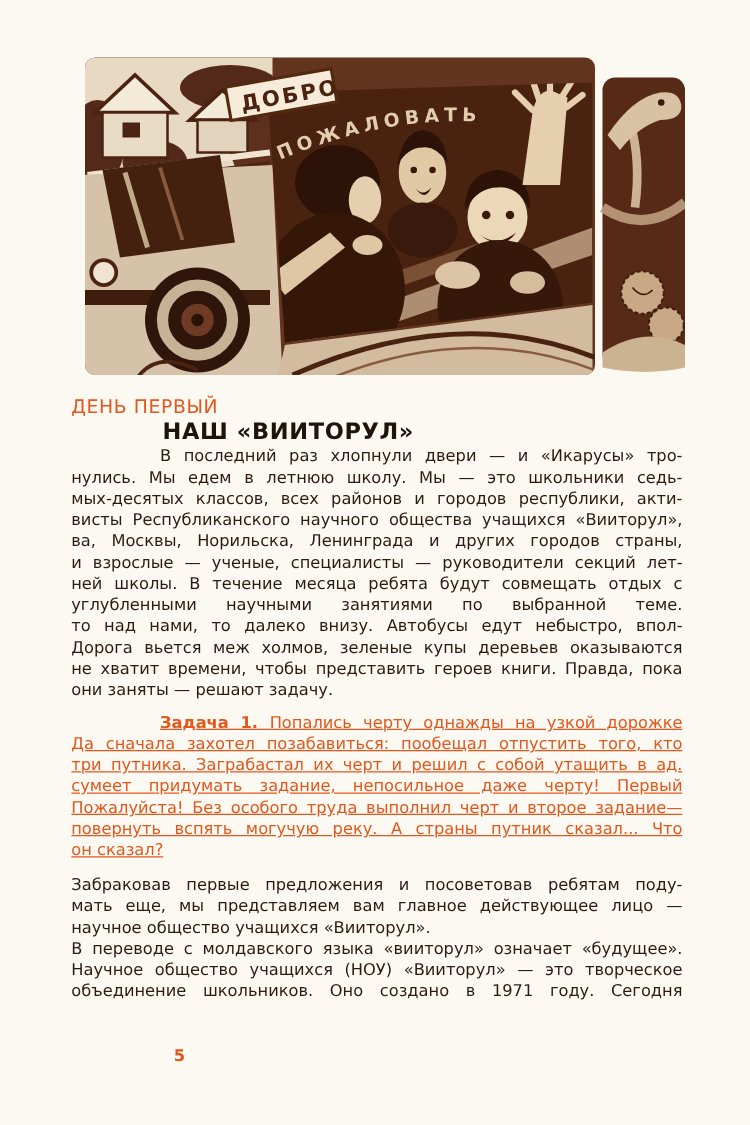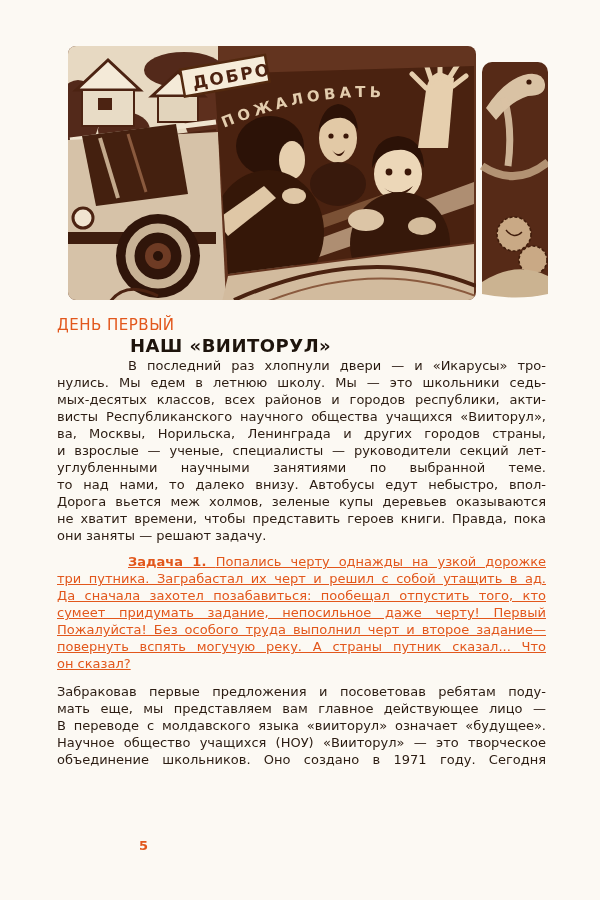--- a/index.html
+++ b/index.html
@@ -173,40 +173,42 @@
   <h1 class="title">НАШ «ВИИТОРУЛ»</h1>
 
   <div class="text-block">
       <div class="para body">
         <div class="line indent">В последний раз хлопнули двери — и «Икарусы» тро-</div>
         <div class="line">нулись. Мы едем в летнюю школу. Мы — это школьники седь-</div>
         <div class="line">мых-десятых классов, всех районов и городов республики, акти-</div>
         <div class="line">висты Республиканского научного общества учащихся «Вииторул»,</div>
         <div class="line">ва, Москвы, Норильска, Ленинграда и других городов страны,</div>
         <div class="line">и взрослые — ученые, специалисты — руководители секций лет-</div>
+        <div class="line">ней школы. В течение месяца ребята будут совмещать отдых с</div>
         <div class="line">углубленными научными занятиями по выбранной теме.</div>
       </div>
       <div class="para body">
         <div class="line">то над нами, то далеко внизу. Автобусы едут небыстро, впол-</div>
         <div class="line">Дорога вьется меж холмов, зеленые купы деревьев оказываются</div>
         <div class="line">не хватит времени, чтобы представить героев книги. Правда, пока</div>
         <div class="line last">они заняты — решают задачу.</div>
       </div>
       <div class="para task" style="margin-top: 9px;">
         <div class="line indent"><span class="lead">Задача 1. </span>Попались черту однажды на узкой дорожке</div>
+        <div class="line">Да сначала захотел позабавиться: пообещал отпустить того, кто</div>
         <div class="line">три путника. Заграбастал их черт и решил с собой утащить в ад.</div>
-        <div class="line">Да сначала захотел позабавиться: пообещал отпустить того, кто</div>
         <div class="line">сумеет придумать задание, непосильное даже черту! Первый</div>
         <div class="line">Пожалуйста! Без особого труда выполнил черт и второе задание—</div>
         <div class="line">повернуть вспять могучую реку. А страны путник сказал... Что</div>
         <div class="line last">он сказал?</div>
       </div>
       <div class="para body" style="margin-top: 11px;">
         <div class="line">Забраковав первые предложения и посоветовав ребятам поду-</div>
         <div class="line">мать еще, мы представляем вам главное действующее лицо —</div>
+        <div class="line last">научное общество учащихся «Вииторул».</div>
         <div class="line">В переводе с молдавского языка «вииторул» означает «будущее».</div>
         <div class="line">Научное общество учащихся (НОУ) «Вииторул» — это творческое</div>
         <div class="line">объединение школьников. Оно создано в 1971 году. Сегодня</div>
       </div>
     </div>
 
   <div class="page-number">5</div>
 </div>
 
 </body></html>

